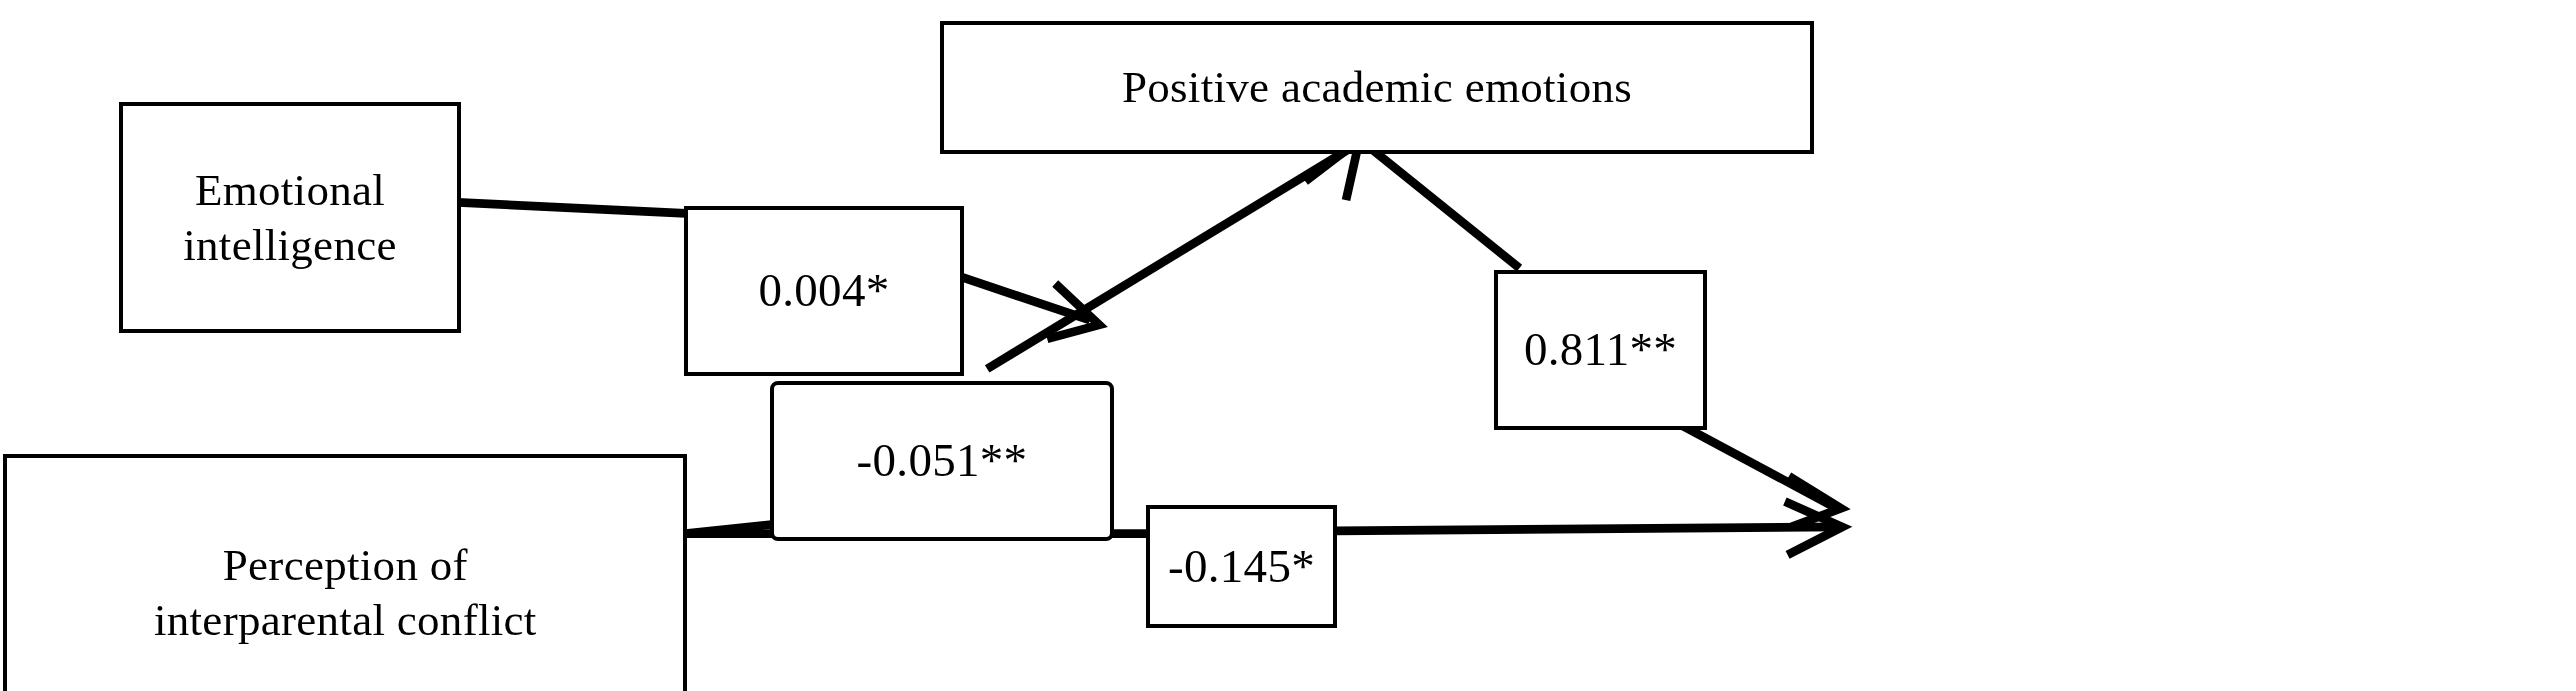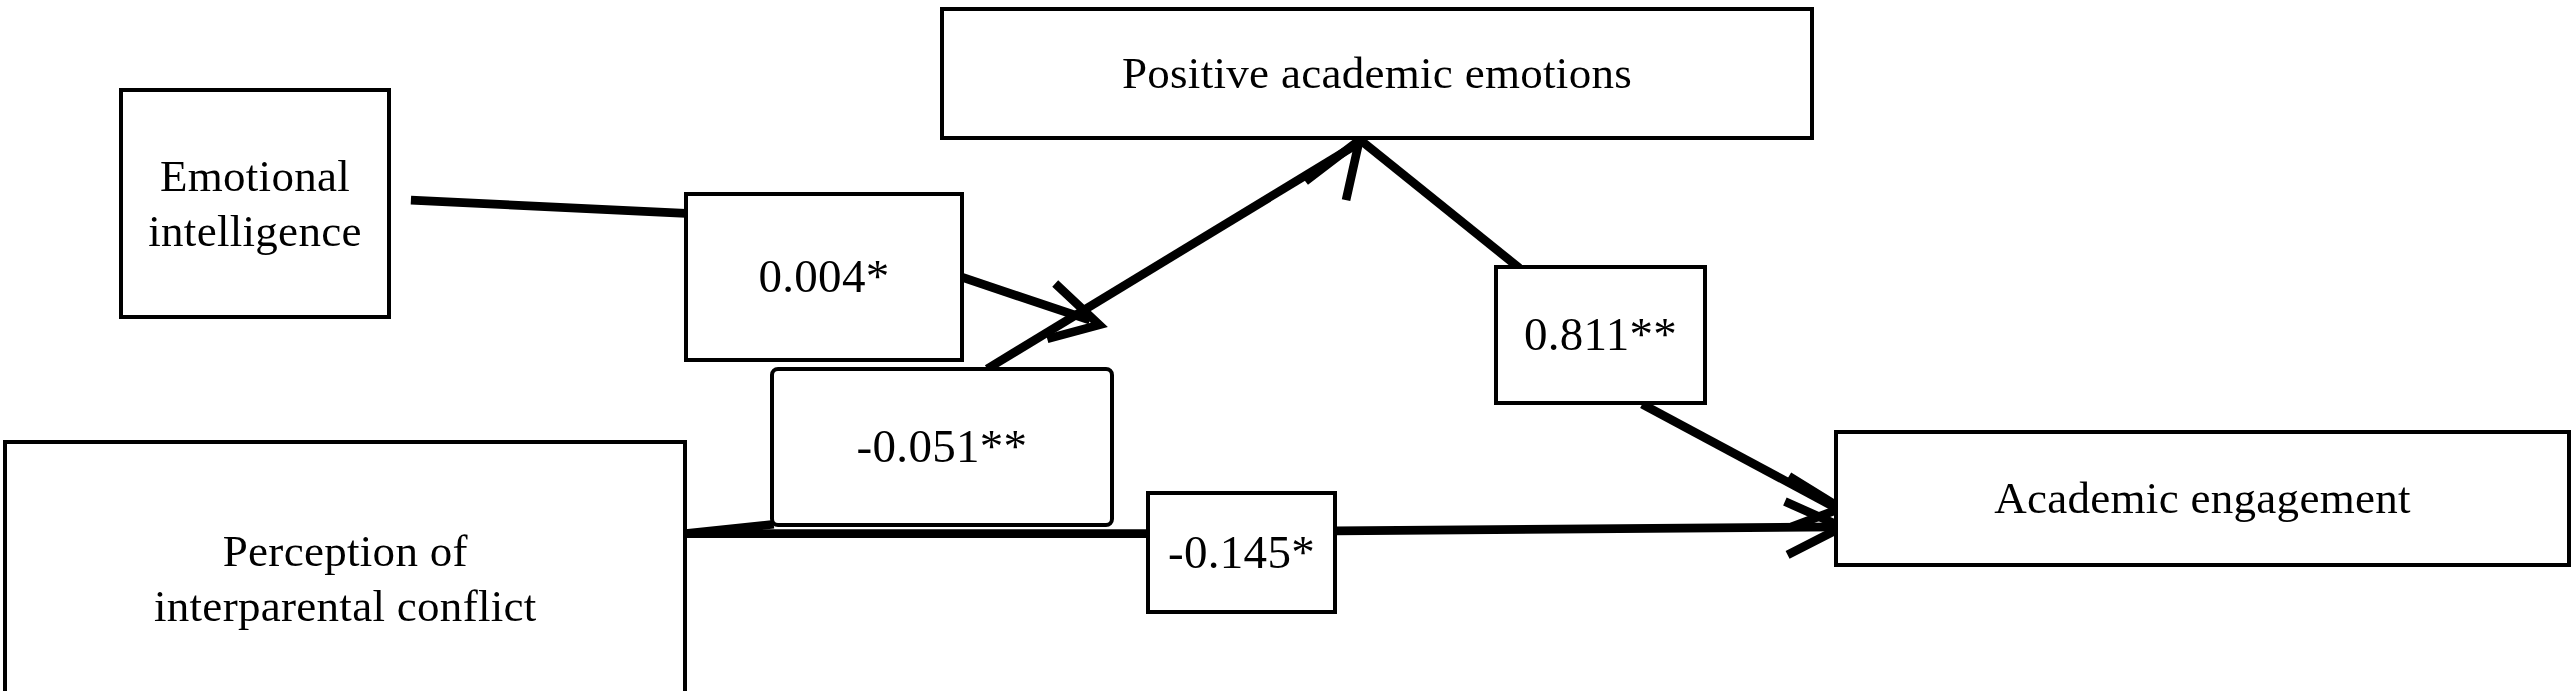--- a/index.html
+++ b/index.html
@@ -29,20 +29,21 @@
   .node {
     position: absolute;
     box-sizing: border-box;
     background: #ffffff;
     border: 4.7px solid #000000;
     display: flex;
     align-items: center;
     justify-content: flex-end;
     text-align: center;
     z-index: 3;
+    margin-top: 14px;
   }
   .node-label {
     display: block;
     width: 100%;
     color: #000000;
     line-height: 1.22;
     white-space: pre-line;
     letter-spacing: 0.3px;
   }
   
@@ -51,28 +52,28 @@
   }
   
   .coef {
     border-width: 4.7px;
   }
   .coef .node-label {
     font-size: 47px;
   }
 
   
-  #node-emotional-intelligence { left: 119px;  top: 88px;  width: 272px;  height: 231px; }
+  #node-emotional-intelligence { left: 119px;  top: 88px;  width: 342px;  height: 231px; }
   #node-positive-emotions      { left: 940px; top: 6.7px;   width: 874px; height: 133px; }
   #node-perception-conflict    { left: 3.3px;    top: 440px;  width: 684px; height: 277px; }
   #node-academic-engagement    { left: 1834px; top: 430px;  width: 737px; height: 137px; }
 
   #coef-ei-to-pae   { left: 684px; top: 192px; width: 280px; height: 170px; }
   #coef-pic-to-pae  { left: 770px; top: 367px; width: 344px; height: 160px; border-radius: 8px; }
-  #coef-pae-to-ae   { left: 1494px; top: 265px; width: 213px; height: 140px; }
+  #coef-pae-to-ae   { left: 1494px; top: 256px; width: 213px; height: 160px; }
   #coef-pic-to-ae   { left: 1146px; top: 491px; width: 191px; height: 123px; }
 </style>
 </head>
 <body>
 
 <div id="stage">
 
   <svg id="edges" viewBox="0 0 3862 1036" width="2576" height="691" xmlns="http://www.w3.org/2000/svg" aria-hidden="true">
 
     <path d="M 616 300 L 1028 320" fill="none" stroke="#000000" stroke-width="13"></path>
@@ -107,23 +108,20 @@
 
   <div class="node construct" id="node-positive-emotions">
     <span class="node-label">Positive academic emotions</span>
   </div>
 
   <div class="node construct" id="node-perception-conflict">
     <span class="node-label">Perception of
 interparental conflict</span>
   </div>
 
-  <div class="node construct" id="node-academic-engagement">
-    <span class="node-label">Academic engagement</span>
-  </div>
 
   <div class="node coef" id="coef-ei-to-pae">
     <span class="node-label">0.004*</span>
   </div>
 
   <div class="node coef" id="coef-pic-to-pae">
     <span class="node-label">-0.051**</span>
   </div>
 
   <div class="node coef" id="coef-pae-to-ae">

